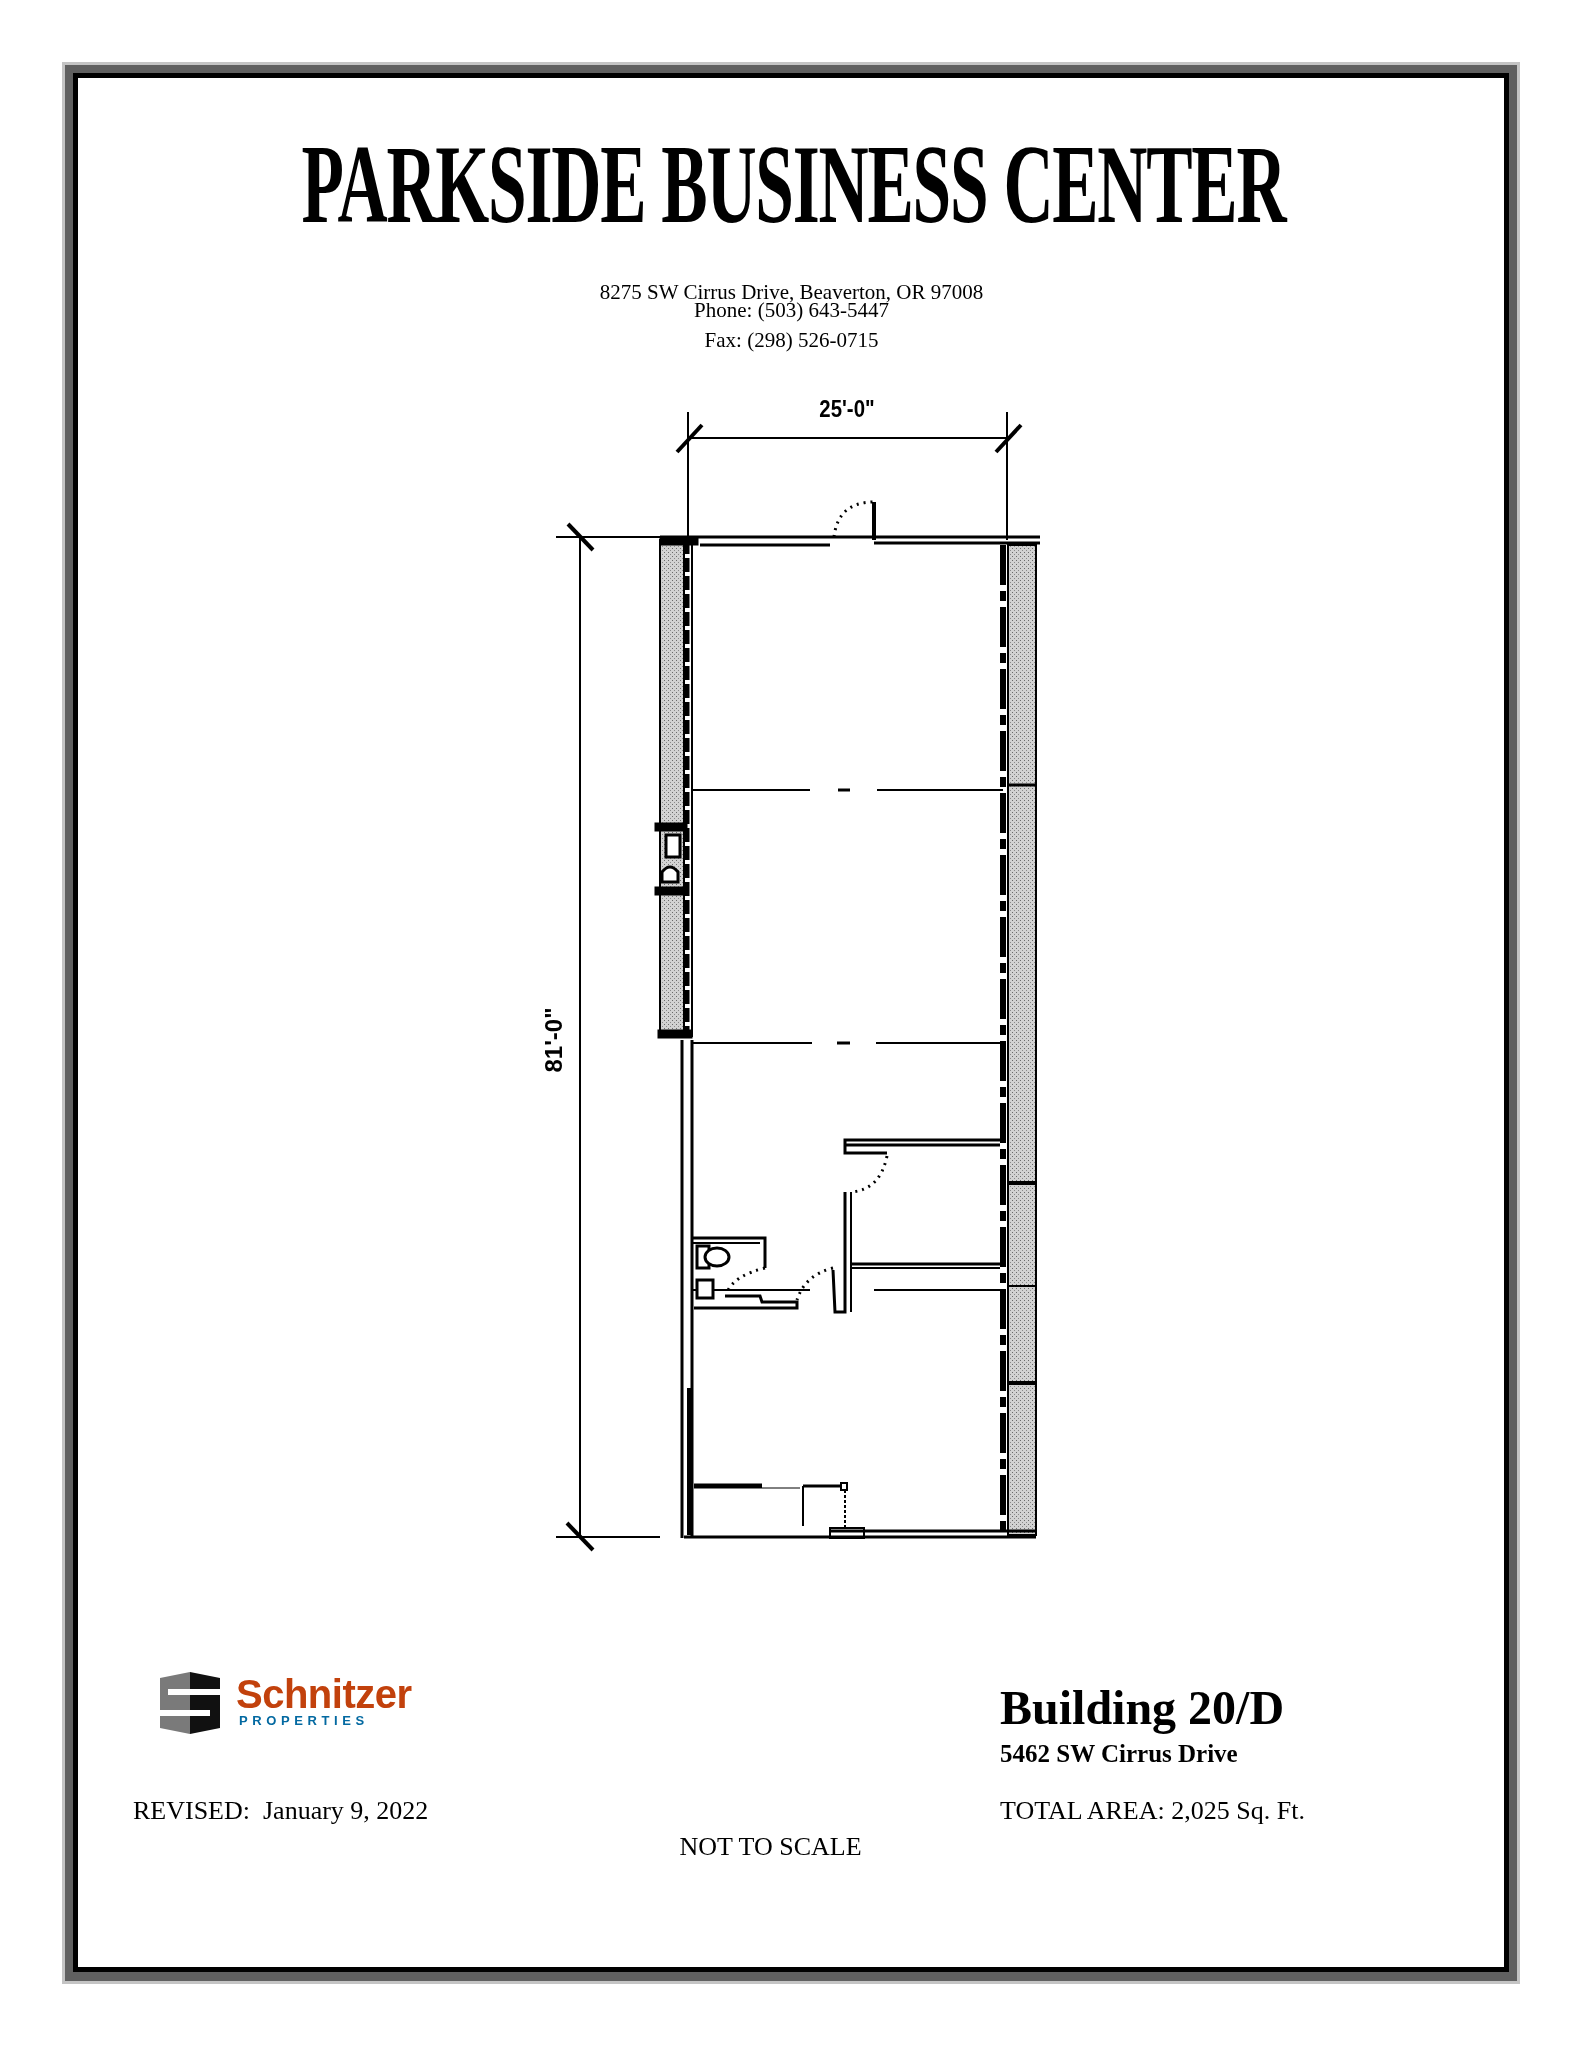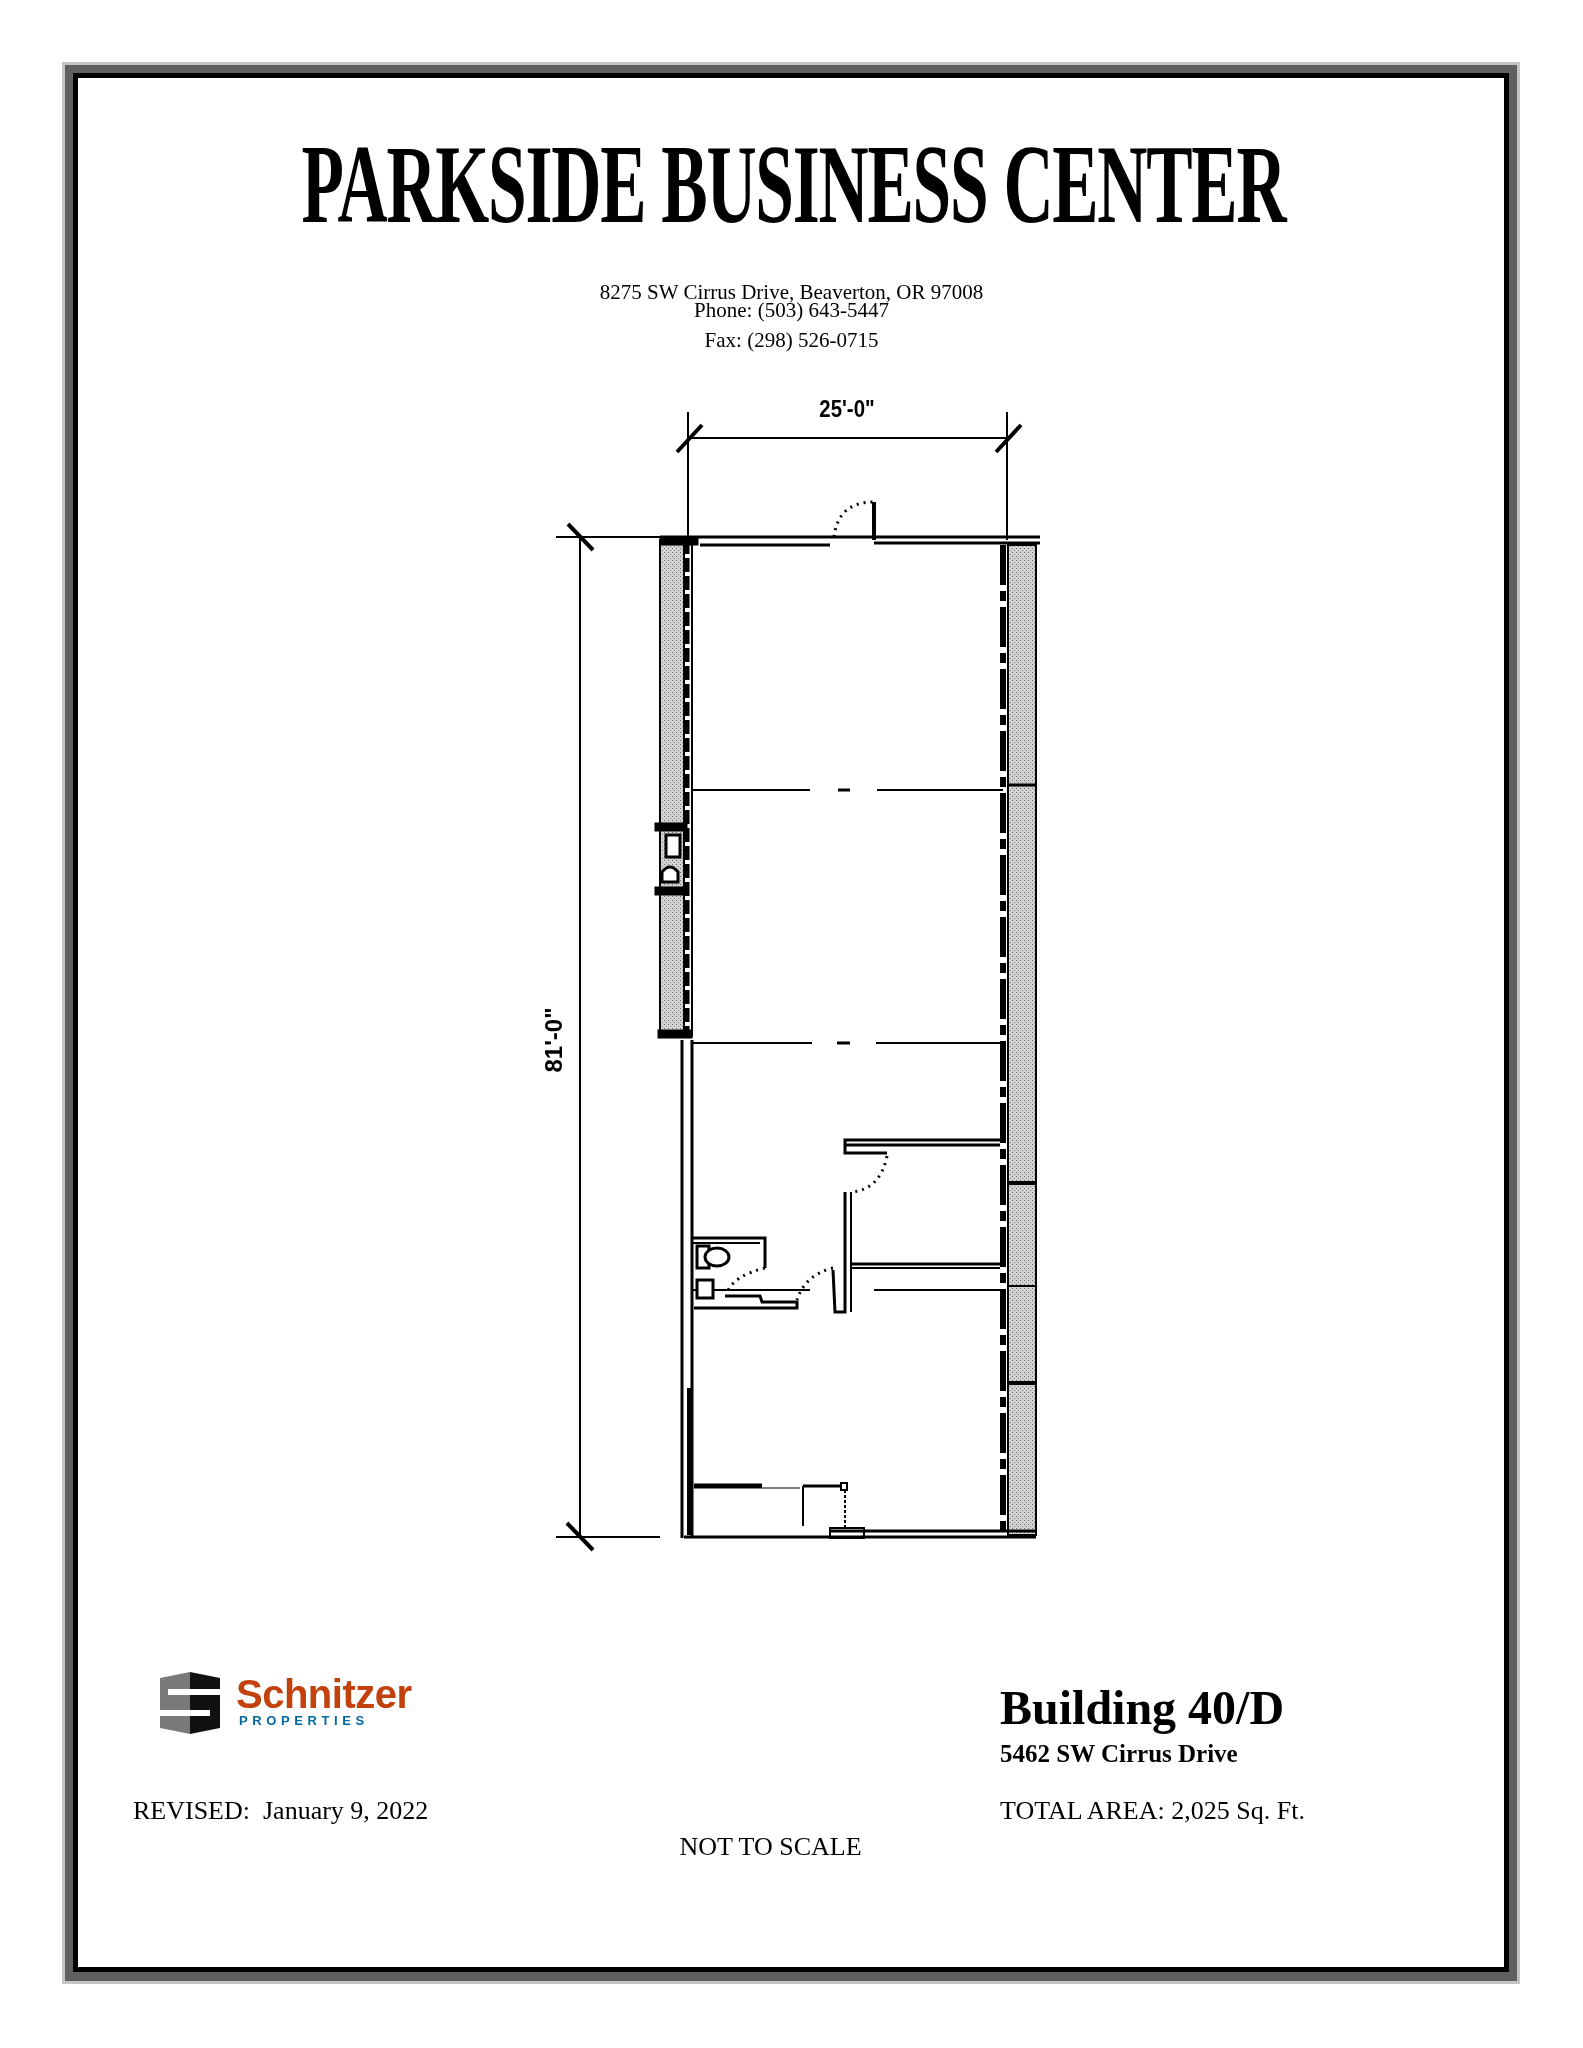--- a/index.html
+++ b/index.html
@@ -149,17 +149,17 @@
   <svg width="64" height="62" viewBox="0 0 64 62" style="position:absolute;left:0;top:0;">
     <polygon points="0,6 30,0 30,62 0,56" fill="#7a7a7a"></polygon>
     <polygon points="30,0 60,6 60,56 30,62" fill="#111"></polygon>
     <rect x="8" y="17" width="52" height="6" fill="#fff"></rect>
     <rect x="0" y="38" width="50" height="6" fill="#fff"></rect>
   </svg>
   <div class="logo-word">Schnitzer</div>
   <div class="logo-sub">PROPERTIES</div>
 </div>
 
-<div class="bldg">Building 40/D</div>
+<div class="bldg">Building 20/D</div>
 <div class="bldg-addr">5462 SW Cirrus Drive</div>
 <div class="revised">REVISED:  January 9, 2022</div>
 <div class="area">TOTAL AREA: 2,025 Sq. Ft.</div>
 <div class="nts"><span>NOT TO SCALE</span></div>
 
 </body></html>

